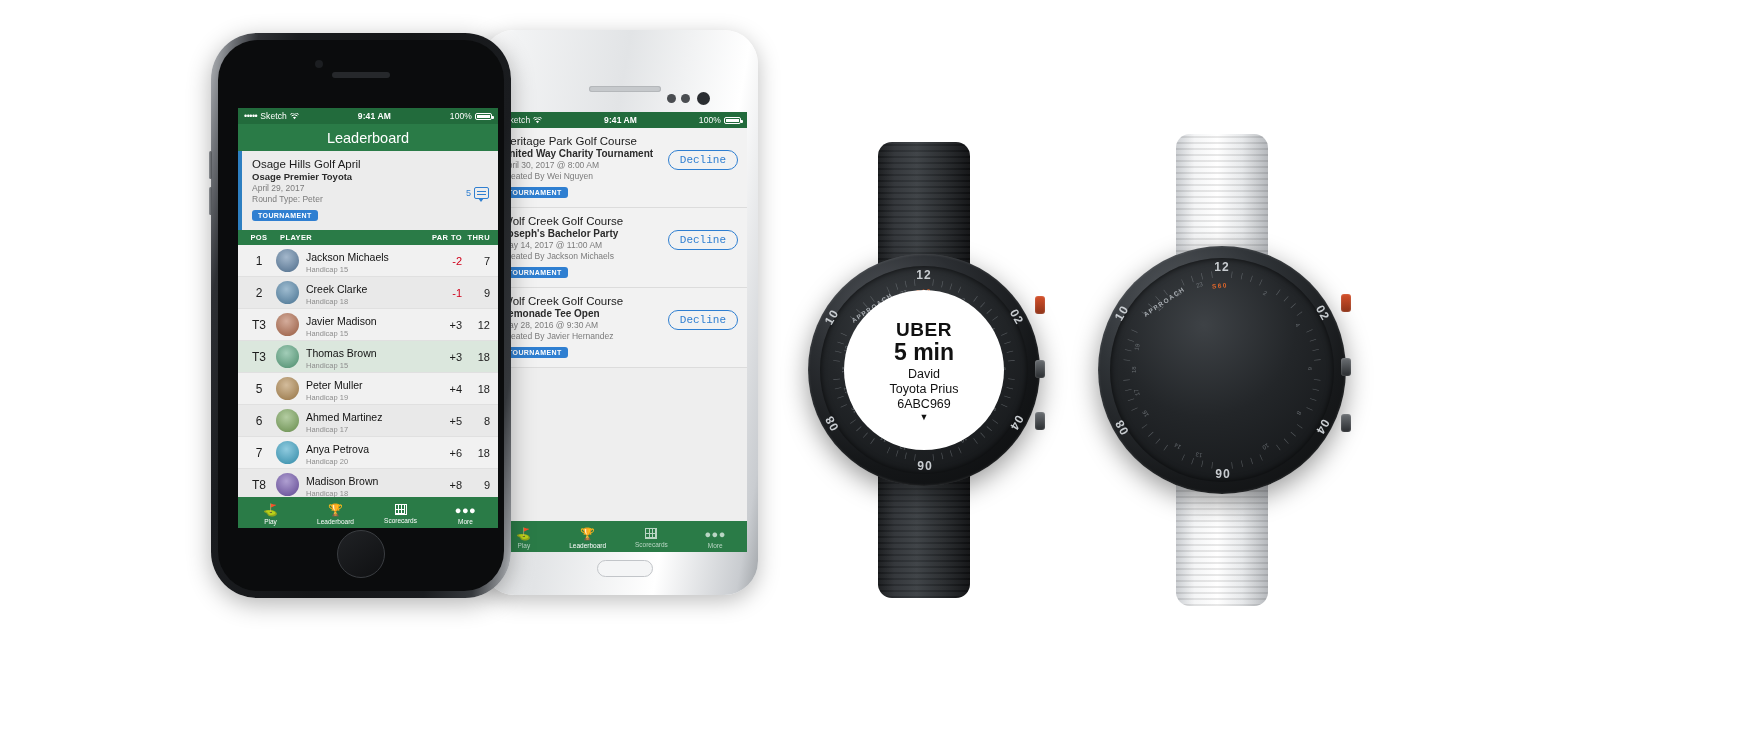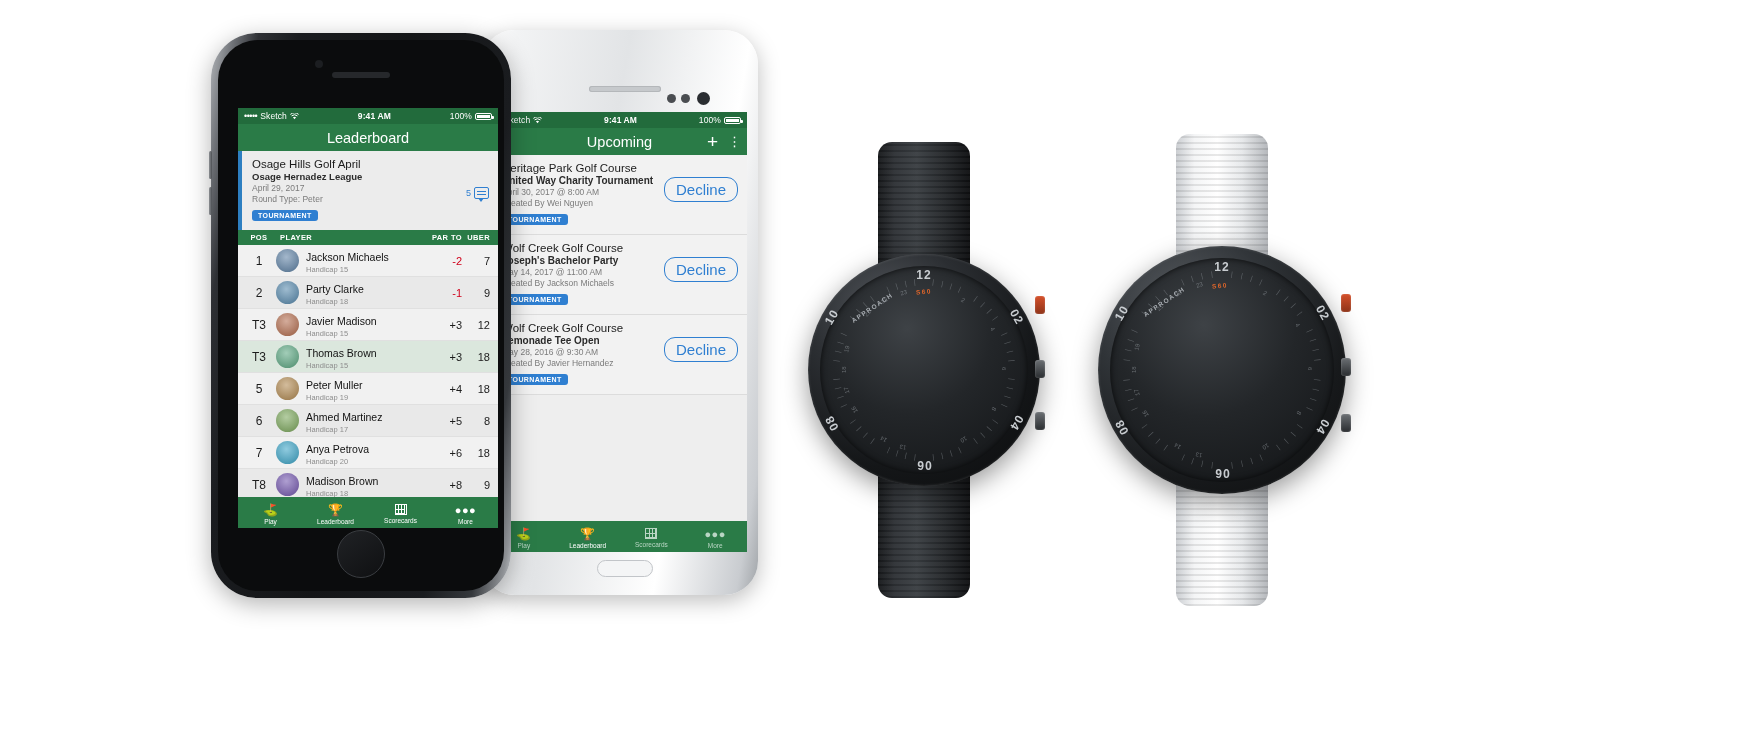--- a/index.html
+++ b/index.html
@@ -194,22 +194,22 @@
   .up-card {
     background: #f2f2f2; padding: 7px 9px 8px 10px;
     border-bottom: 1px solid #dcdcdc; position: relative; min-height: 72px;
   }
   .up-course { font-size: 11.5px; color: #1b1b1b; }
   .up-sub { font-size: 10px; font-weight: bold; color: #2b2b2b; margin-top: 1px; }
   .up-date, .up-by { font-size: 8.5px; color: #7b7b7b; margin-top: 1px; }
   .decline {
     position: absolute; right: 9px; top: 22px;
     border: 1px solid #2f7fd1; color: #2f7fd1; background: transparent;
-    border-radius: 11px; padding: 3px 11px; font-size: 15px;
-    font-family: Liberation Sans, sans-serif; cursor: pointer;
+    border-radius: 11px; padding: 3px 11px; font-size: 11px;
+    font-family: Liberation Mono, monospace; cursor: pointer;
   }
 
   
   .watch { position: absolute; }
   .watch-band {
     position: absolute; left: 50%; transform: translateX(-50%);
     width: 92px;
   }
   .wb-top { top: -112px; height: 130px; border-radius: 14px 14px 6px 6px; }
   .wb-bot { bottom: -112px; height: 130px; border-radius: 6px 6px 14px 14px; }
@@ -320,51 +320,51 @@
               </span>
           </div>
         </div>
 
         <div class="navbar">
           <span class="title">Leaderboard</span>
         </div>
 
         <div class="lb-card">
           <div class="lb-course">Osage Hills Golf April</div>
-          <div class="lb-league">Osage Hernadez League</div>
+          <div class="lb-league">Osage Premier Toyota</div>
           <div class="lb-date">April 29, 2017</div>
           <div class="lb-round">Round Type: Peter</div>
           <span class="badge">TOURNAMENT</span>
           <div class="lb-comment">
             <span>5</span>
             <span class="bubble">
                 <i></i>
               </span>
           </div>
         </div>
 
         <div class="col-head">
           <span class="ch-pos">POS</span>
           <span class="ch-player">PLAYER</span>
           <span class="ch-par">PAR TO</span>
-          <span class="ch-thru">UBER</span>
+          <span class="ch-thru">THRU</span>
         </div>
 
         <div id="lb-rows">
             <div class="lb-row">
               <span class="r-pos">1</span>
               <span class="r-avatar" style="background: radial-gradient(circle at 45% 35%, rgb(164, 184, 204), rgb(77, 107, 137));"></span>
               <span class="r-name-wrap"><span class="r-name">Jackson Michaels</span><span class="r-hcap" style="display:block">Handicap 15</span></span>
               <span class="r-par neg">-2</span>
               <span class="r-thru">7</span>
             </div>
             <div class="lb-row alt">
               <span class="r-pos">2</span>
               <span class="r-avatar" style="background: radial-gradient(circle at 45% 35%, rgb(159, 188, 208), rgb(71, 113, 144));"></span>
-              <span class="r-name-wrap"><span class="r-name">Party Clarke</span><span class="r-hcap" style="display:block">Handicap 18</span></span>
+              <span class="r-name-wrap"><span class="r-name">Creek Clarke</span><span class="r-hcap" style="display:block">Handicap 18</span></span>
               <span class="r-par neg">-1</span>
               <span class="r-thru">9</span>
             </div>
             <div class="lb-row">
               <span class="r-pos">T3</span>
               <span class="r-avatar" style="background: radial-gradient(circle at 45% 35%, rgb(212, 172, 155), rgb(150, 90, 64));"></span>
               <span class="r-name-wrap"><span class="r-name">Javier Madison</span><span class="r-hcap" style="display:block">Handicap 15</span></span>
               <span class="r-par">+3</span>
               <span class="r-thru">12</span>
             </div>
@@ -456,27 +456,20 @@
         </div>
         <div class="sb-mid">9:41 AM</div>
         <div class="sb-right">
           <span>100%</span>
           <span class="battery">
               <i></i>
             </span>
         </div>
       </div>
 
-      <div class="navbar">
-        <span class="title">Upcoming</span>
-        <div class="nav-actions">
-          <span class="nav-plus">+</span>
-          <span class="nav-kebab">⋮</span>
-        </div>
-      </div>
 
       <div id="up-cards">
           <div class="up-card"><div class="up-course">Heritage Park Golf Course</div><div class="up-sub">United Way Charity Tournament</div><div class="up-date">April 30, 2017 @ 8:00 AM</div><div class="up-by">Created By Wei Nguyen</div><span class="badge">TOURNAMENT</span><button class="decline">Decline</button></div>
           <div class="up-card"><div class="up-course">Wolf Creek Golf Course</div><div class="up-sub">Joseph's Bachelor Party</div><div class="up-date">May 14, 2017 @ 11:00 AM</div><div class="up-by">Created By Jackson Michaels</div><span class="badge">TOURNAMENT</span><button class="decline">Decline</button></div>
           <div class="up-card"><div class="up-course">Wolf Creek Golf Course</div><div class="up-sub">Lemonade Tee Open</div><div class="up-date">May 28, 2016 @ 9:30 AM</div><div class="up-by">Created By Javier Hernandez</div><span class="badge">TOURNAMENT</span><button class="decline">Decline</button></div>
         </div>
 
       <div class="tabbar">
         <div class="tab">
           <span class="glyph">⛳</span>
@@ -585,20 +578,28 @@
             <span class="tk" style="font-size: 6px; transform: rotate(210deg) translate(-3px, -83px); opacity: 0.55;">14</span>
             <span class="tk" style="font-size: 6px; transform: rotate(240deg) translate(-3px, -83px); opacity: 0.55;">16</span>
             <span class="tk" style="font-size: 6px; transform: rotate(255deg) translate(-3px, -83px); opacity: 0.55;">17</span>
             <span class="tk" style="font-size: 6px; transform: rotate(270deg) translate(-3px, -83px); opacity: 0.55;">18</span>
             <span class="tk" style="font-size: 6px; transform: rotate(285deg) translate(-3px, -83px); opacity: 0.55;">19</span>
             <span class="tk" style="font-size: 6px; transform: rotate(315deg) translate(-3px, -83px); opacity: 0.55;">21</span>
             <span class="tk" style="font-size: 6px; transform: rotate(330deg) translate(-3px, -83px); opacity: 0.55;">22</span>
             <span class="tk" style="font-size: 6px; transform: rotate(345deg) translate(-3px, -83px); opacity: 0.55;">23</span>
           </div>
       </div>
+      <div class="face face-white" style="inset:36px;">
+        <div class="uber-brand">UBER</div>
+        <div class="uber-eta">5 min</div>
+        <div class="uber-line">David</div>
+        <div class="uber-line">Toyota Prius</div>
+        <div class="uber-line">6ABC969</div>
+        <div class="uber-caret">▼</div>
+      </div>
     </div>
   </div>
 
   <div class="watch watch-white" style="left:1098px; top:246px; width:248px; height:248px;">
     <div class="watch-band wb-top">
         <div class="band-ridges"></div>
       </div>
     <div class="watch-band wb-bot">
         <div class="band-ridges"></div>
       </div>

